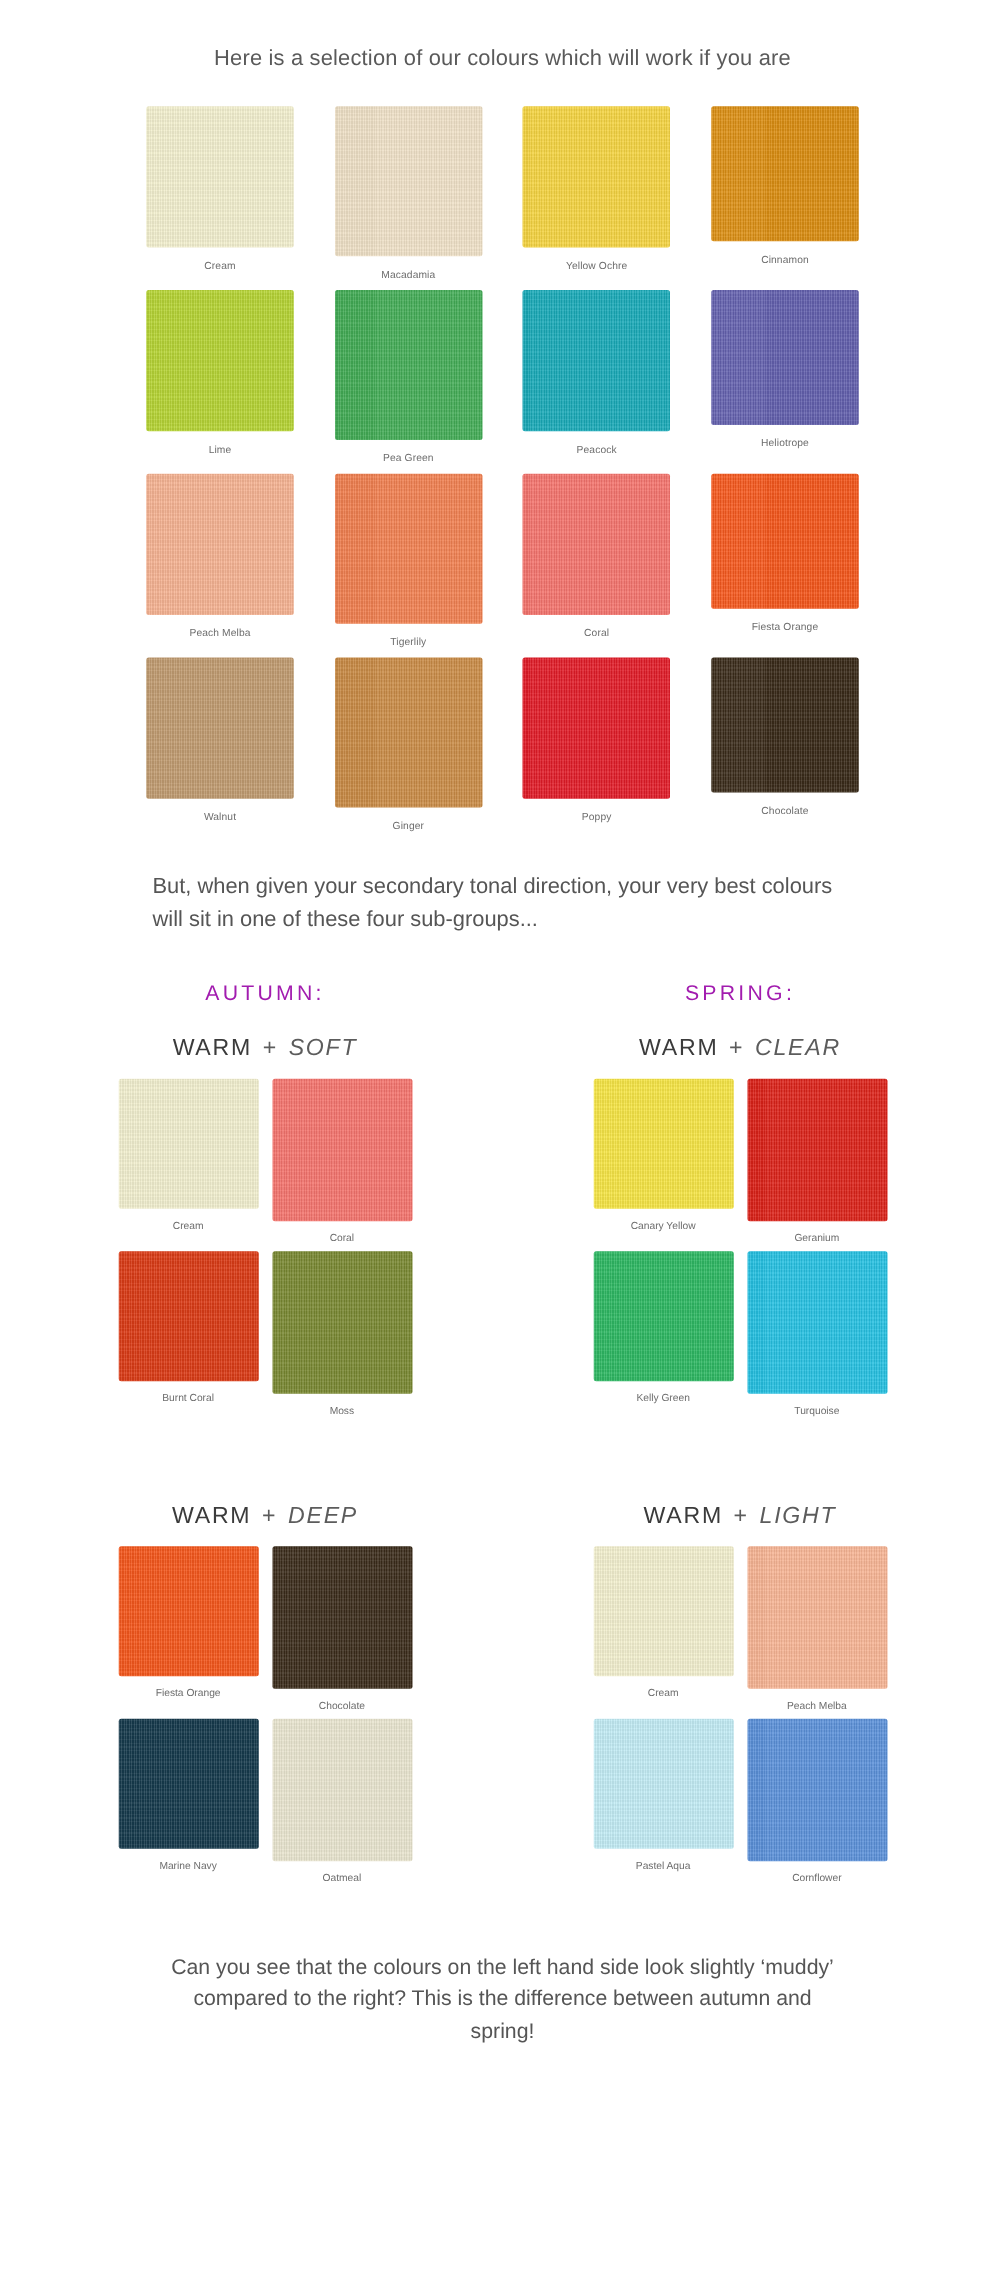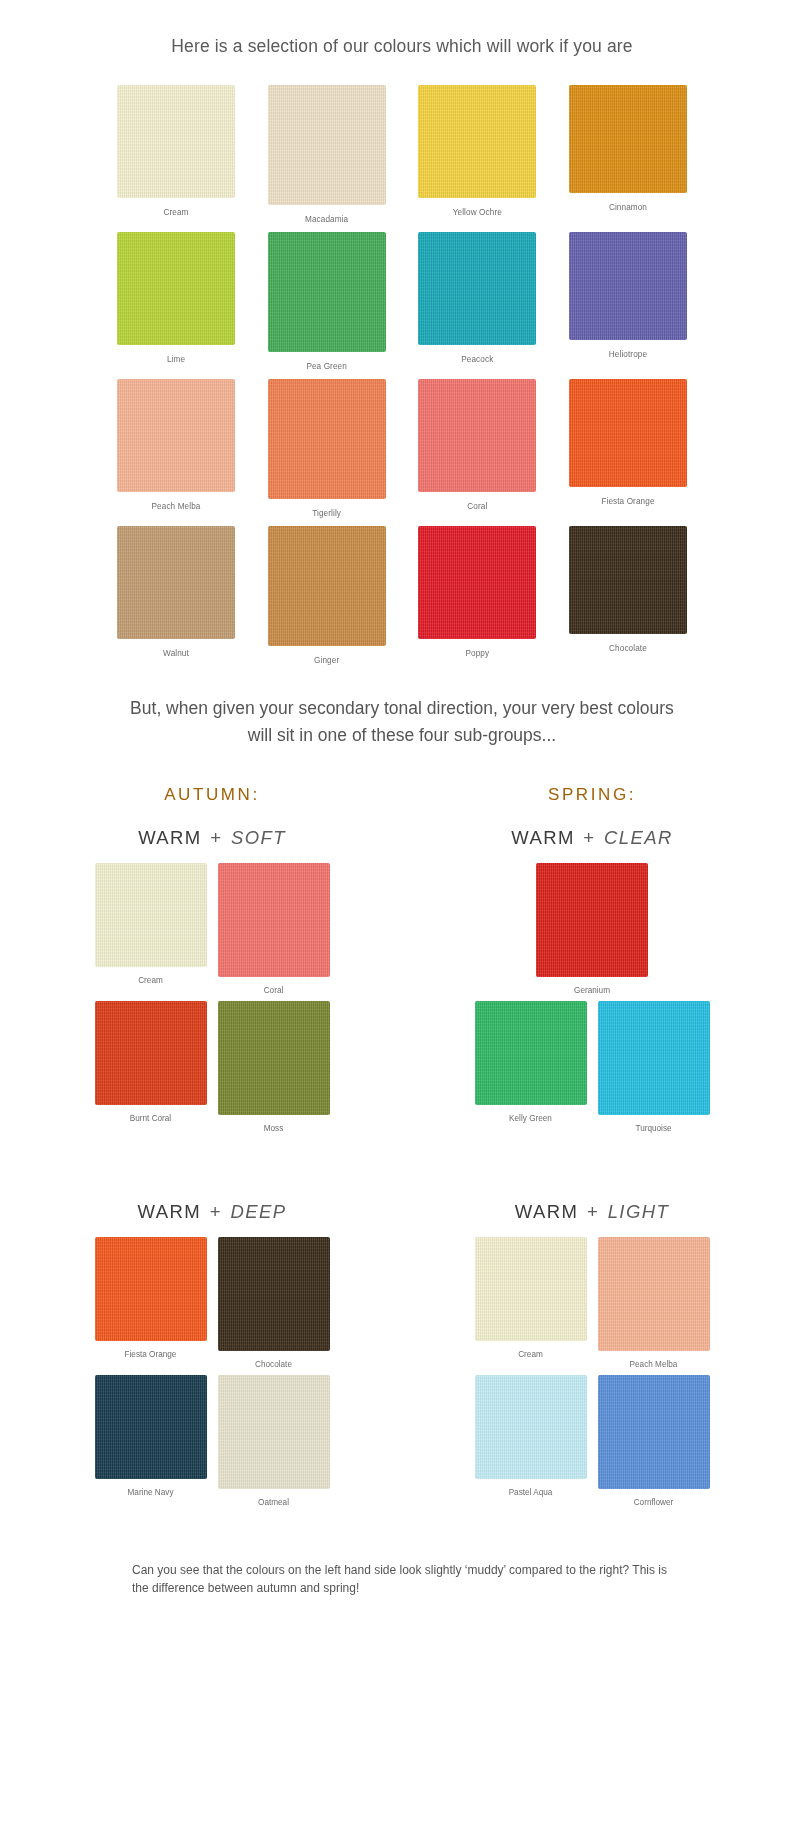--- a/index.html
+++ b/index.html
@@ -79,21 +79,21 @@
   }
   
   .cell.v1 .swatch { height: 113px; }
   .cell.v2 .swatch { height: 120px; }
   .cell.v3 .swatch { height: 108px; }
 
   
   .secondary-text {
     width: 560px;
     margin: 30px auto 0 auto;
-    text-align: center;
+    text-align: left;
     font-size: 17.5px;
     line-height: 1.52;
     color: #555555;
   }
 
   
   .subgroups {
     width: 680px;
     margin: 36px auto 0 auto;
   }
@@ -101,21 +101,21 @@
     display: flex;
     justify-content: space-between;
   }
   .season-col {
     width: 300px;
     text-align: center;
   }
   .season-name {
     font-size: 17px;
     letter-spacing: 2.6px;
-    color: #a16207;
+    color: #a21caf;
     font-weight: 400;
   }
   .combo-title {
     font-size: 18.5px;
     letter-spacing: 1.4px;
     color: #4a4a4a;
     margin-top: 22px;
     white-space: nowrap;
   }
   .combo-title .bold { font-weight: 400; color: #3b3b3b; }
@@ -160,21 +160,22 @@
     margin-top: 9px;
     text-align: center;
     white-space: nowrap;
   }
   .deep-block { margin-top: 40px; gap: 31px; }
 
   
   .closing-text {
     width: 540px;
     margin: 48px auto 0 auto;
-    font-size: 12px;
+    text-align: center;
+    font-size: 17px;
     line-height: 1.52;
     color: #555555;
     padding-bottom: 40px;
   }
 </style>
 </head>
 <body>
 
 <div class="page">
 
@@ -306,20 +307,24 @@
       </div>
 
       <div class="season-col">
         <div class="combo-title">
           <span class="bold">WARM</span>
           <span class="plus">+</span>
           <span class="light">CLEAR</span>
         </div>
         <div class="quad">
           <div class="quad-row">
+            <div class="quad-cell">
+              <div class="quad-swatch" style="background-color: rgb(246, 229, 70);"></div>
+              <div class="quad-label">Canary Yellow</div>
+            </div>
             <div class="quad-cell tall">
               <div class="quad-swatch" style="background-color: rgb(218, 33, 24);"></div>
               <div class="quad-label">Geranium</div>
             </div>
           </div>
           <div class="quad-row">
             <div class="quad-cell">
               <div class="quad-swatch" style="background-color: rgb(46, 184, 99);"></div>
               <div class="quad-label">Kelly Green</div>
             </div>

